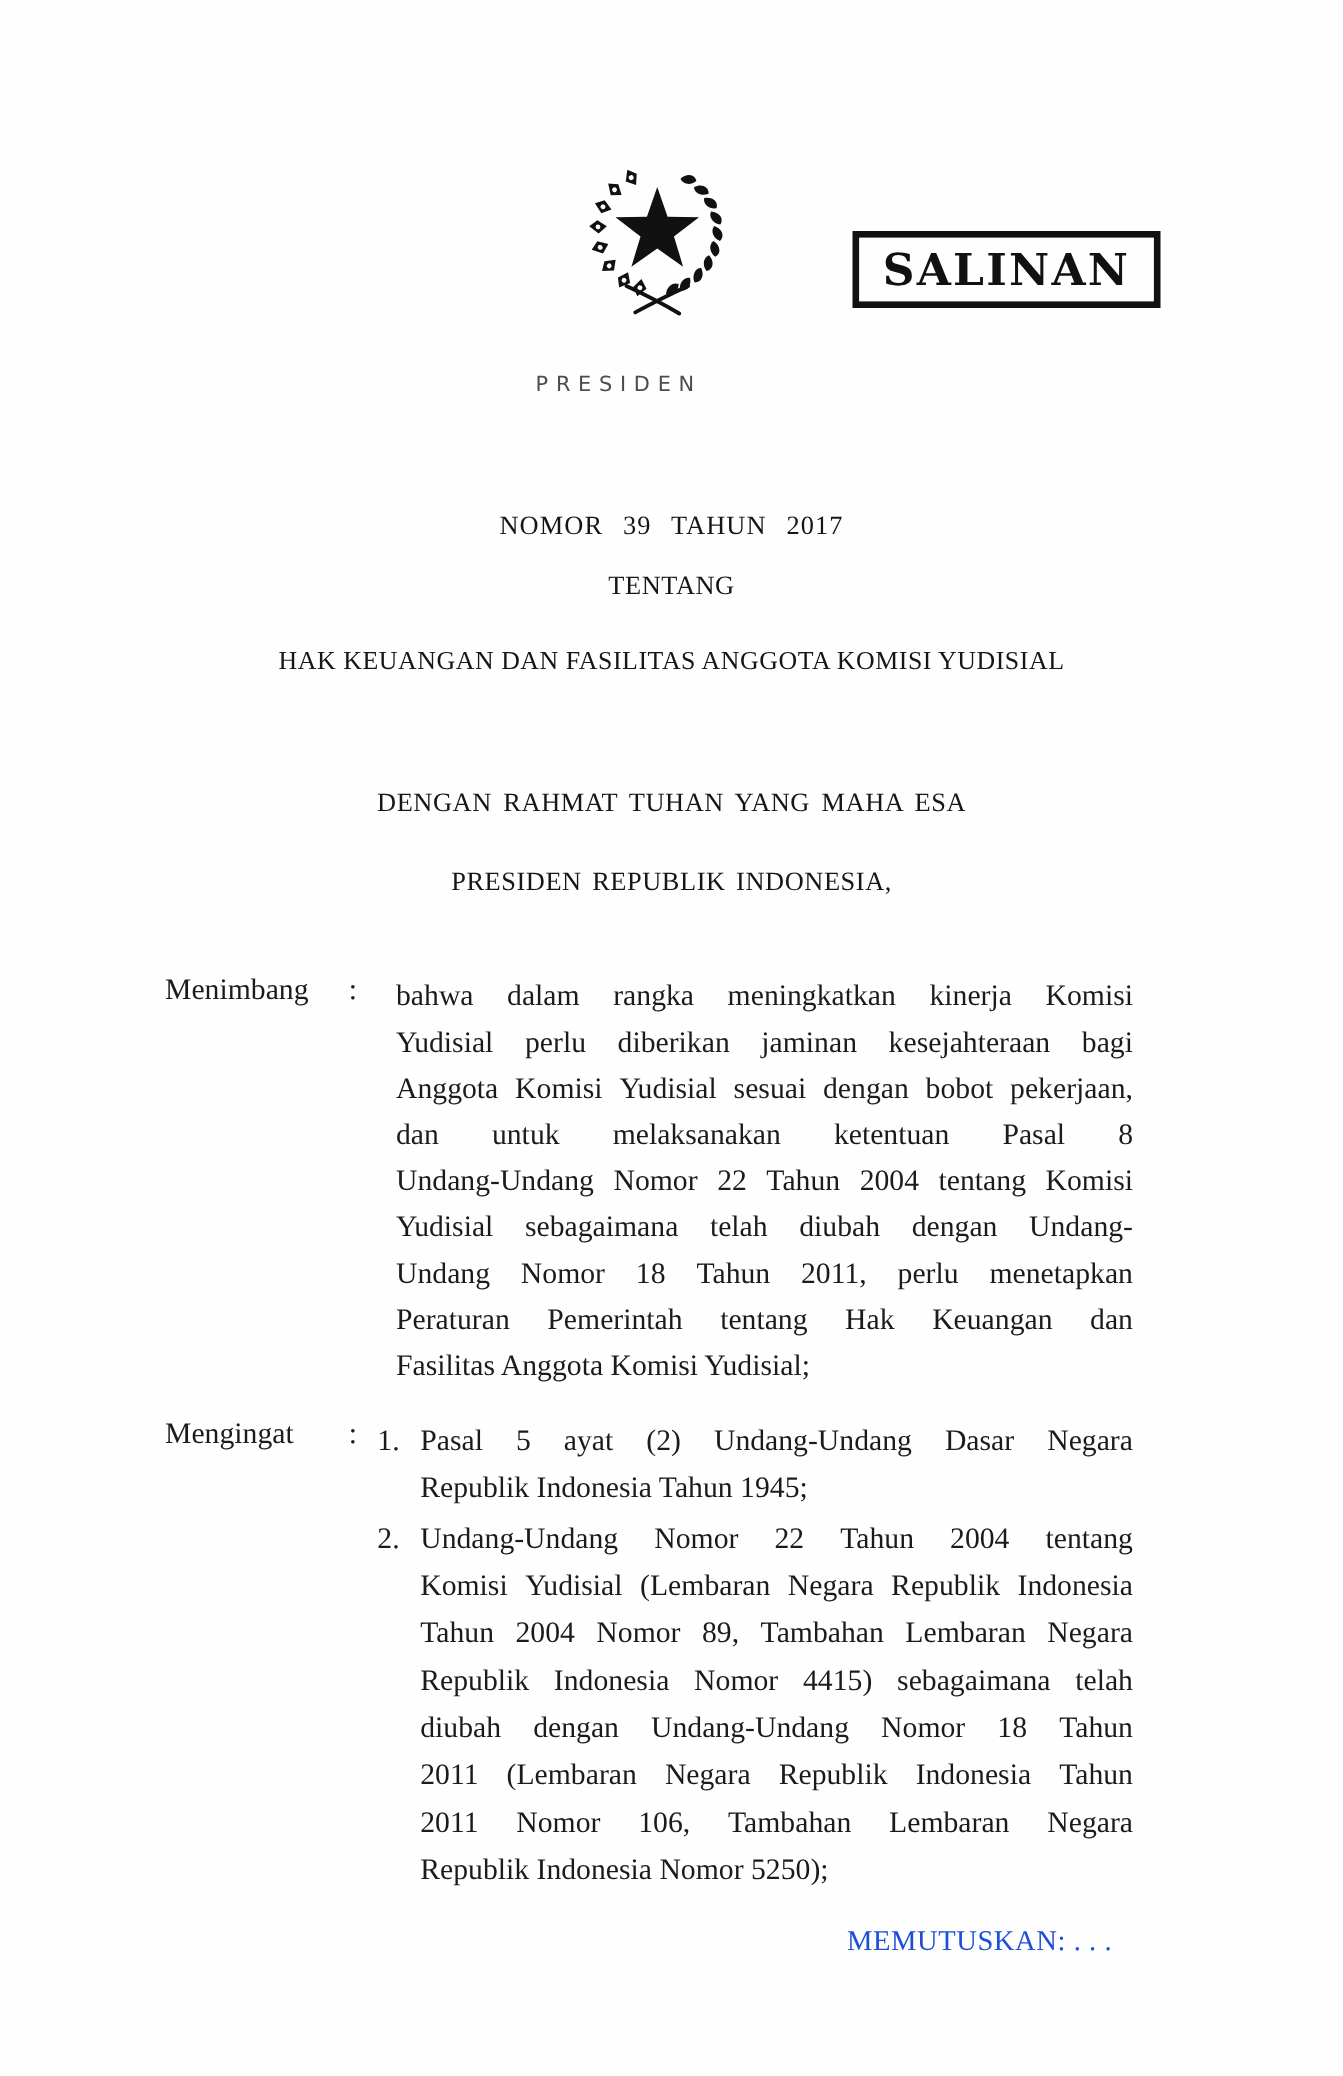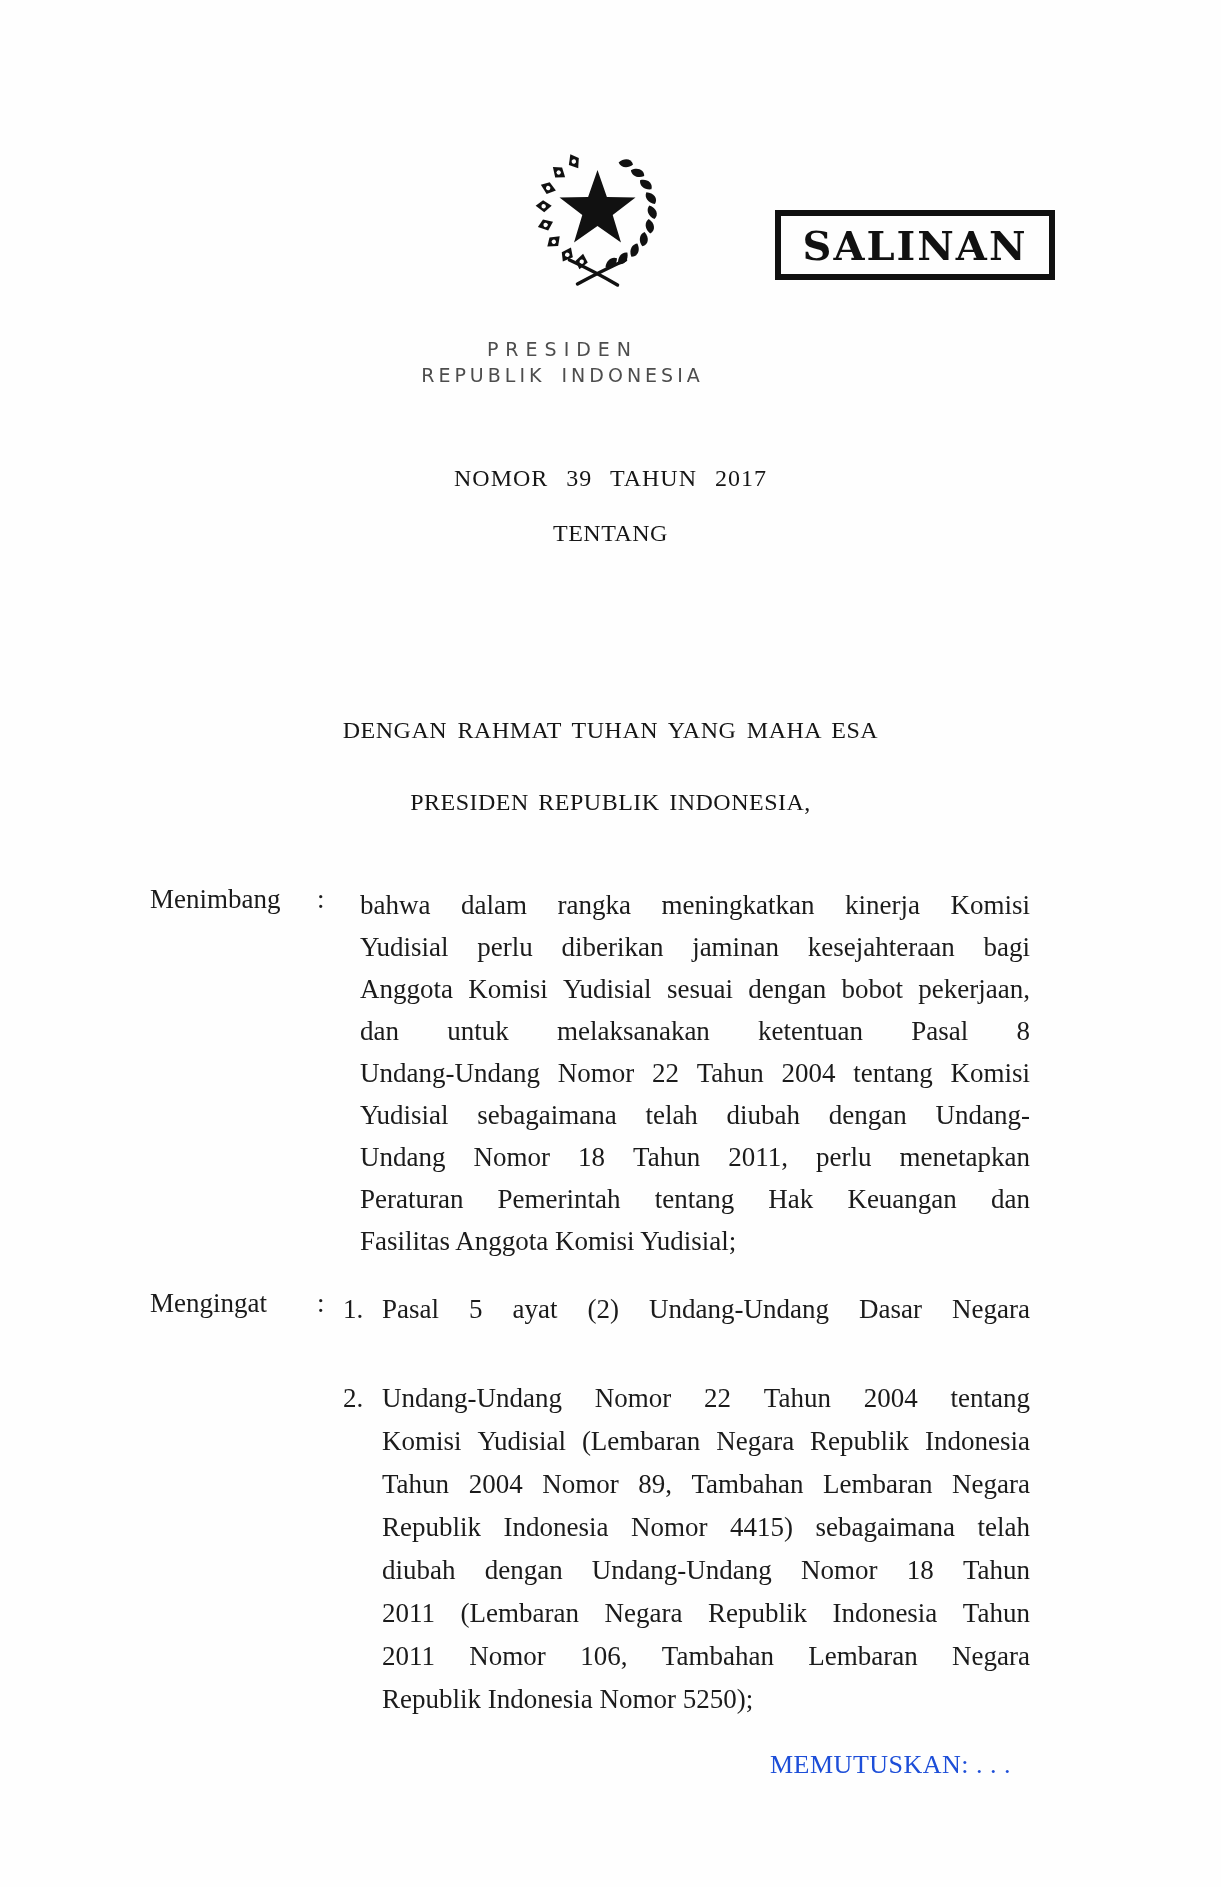--- a/index.html
+++ b/index.html
@@ -171,25 +171,25 @@
       <path d="M100,137 Q78,124 52,112" stroke="#111" stroke-width="3.5" fill="none" stroke-linecap="round"></path>
     </svg>
   </div>
 
   <div class="salinan-box">
     <span>SALINAN</span>
   </div>
 
   <div class="letterhead">
     <div class="lh1">PRESIDEN</div>
-    <div class="lh2">REPUBLIK INDONESIA</div>
   </div>
 
   <div class="cline t2">NOMOR 39 TAHUN 2017</div>
   <div class="cline t3">TENTANG</div>
+  <div class="cline t4">HAK KEUANGAN DAN FASILITAS ANGGOTA KOMISI YUDISIAL</div>
 
   <div class="cline inv">DENGAN RAHMAT TUHAN YANG MAHA ESA</div>
   <div class="cline auth">PRESIDEN REPUBLIK INDONESIA,</div>
 
   <div class="sec-label" style="top:884px;">Menimbang</div>
   <div class="sec-colon" style="top:884px;">:</div>
   <div class="considering-lines">
     <div class="jline">
         <span>bahwa</span>
         <span>dalam</span>
@@ -267,20 +267,21 @@
   <div class="item-lines" style="top:1288px;">
     <div class="jline">
         <span>Pasal</span>
         <span>5</span>
         <span>ayat</span>
         <span>(2)</span>
         <span>Undang-Undang</span>
         <span>Dasar</span>
         <span>Negara</span>
       </div>
+    <div class="pline">Republik Indonesia Tahun 1945;</div>
   </div>
 
   <div class="item-number" style="top:1377px;">2.</div>
   <div class="item-lines" style="top:1377px;">
     <div class="jline">
         <span>Undang-Undang</span>
         <span>Nomor</span>
         <span>22</span>
         <span>Tahun</span>
         <span>2004</span>

